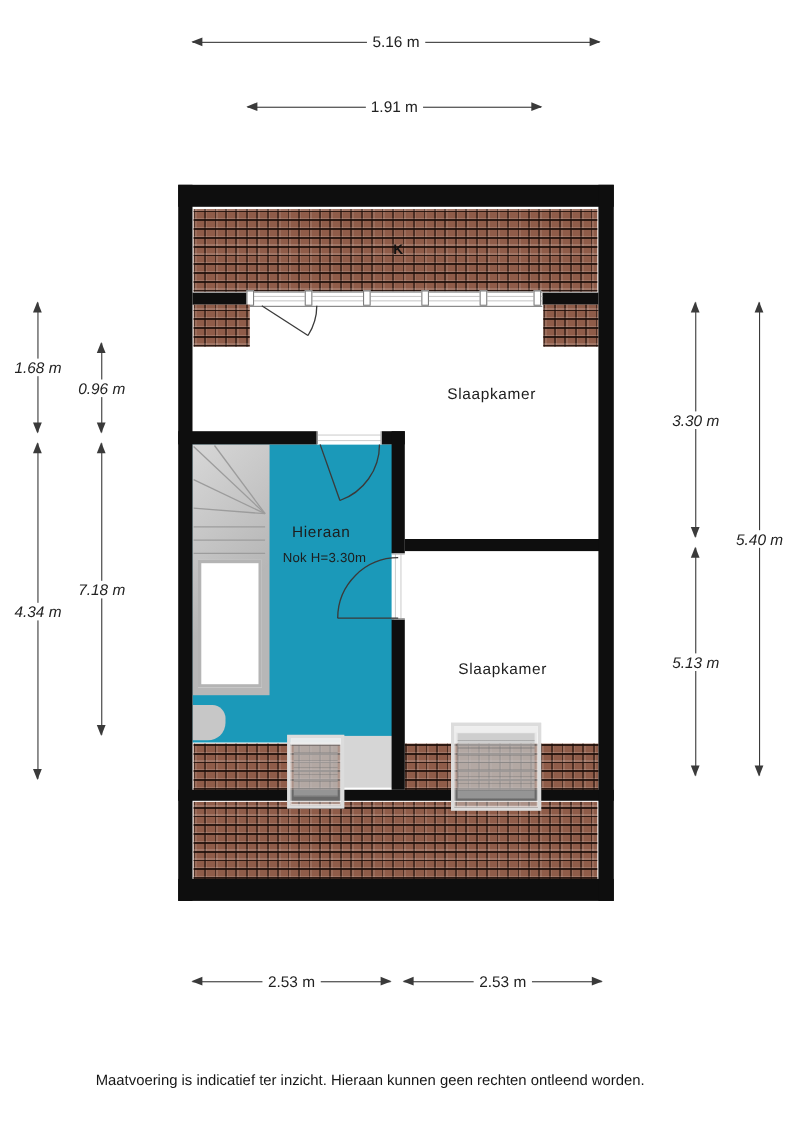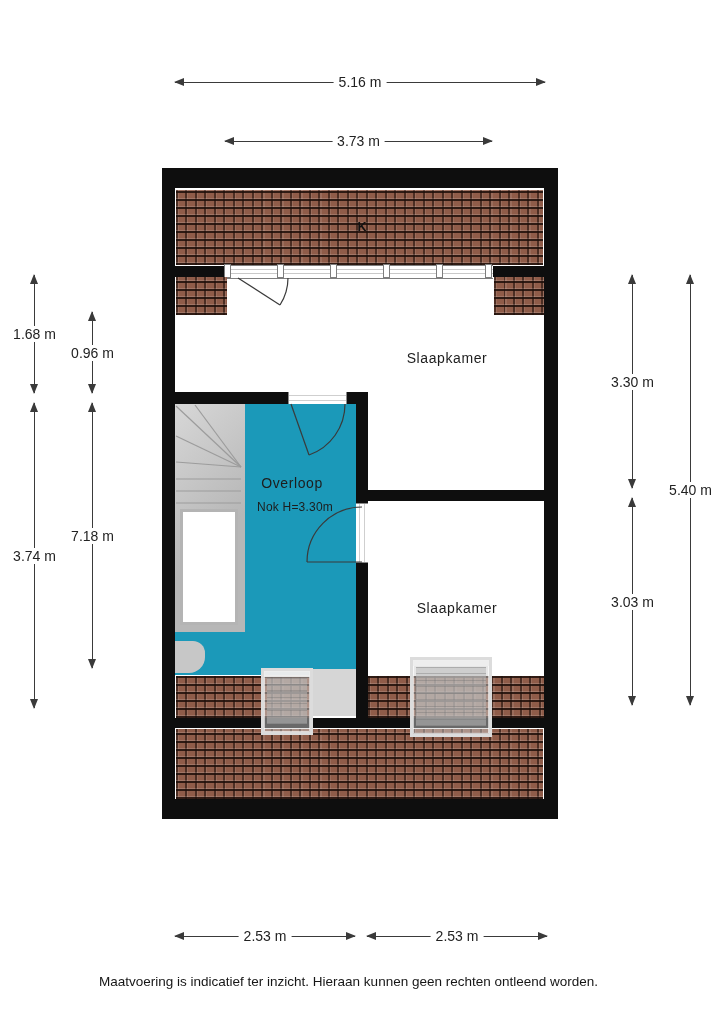--- a/index.html
+++ b/index.html
@@ -46,34 +46,34 @@
     box-shadow:inset 0 0 0 1px rgba(255,255,255,.65);}
   .skylight .glass{position:absolute;left:3px;right:3px;top:7px;bottom:8px;background:rgba(185,185,185,.55);
     background-image:repeating-linear-gradient(0deg, rgba(110,110,110,.35) 0 1px, rgba(0,0,0,0) 1px 6.5px);}
   .skylight .topbar{position:absolute;left:0;right:0;top:0;height:6px;background:rgba(238,238,238,.95);}
   .gray-rect{position:absolute;background:#d6d6d6;}
   .gray-blob{position:absolute;background:#c7c7c7;border-radius:0 12px 16px 0;}
   .room-label{position:absolute;text-align:center;font-size:14px;letter-spacing:.6px;color:var(--text);white-space:nowrap;}
   .sub-label{position:absolute;text-align:center;font-size:12px;letter-spacing:.2px;color:var(--text);white-space:nowrap;}
   .ridge-label{position:absolute;text-align:center;font-size:12.5px;font-weight:600;color:#111;}
   
-  .hdim{position:absolute;height:1px;background:var(--dim);margin-top:44px;}
+  .hdim{position:absolute;height:1px;background:var(--dim);}
   .hdim::before{content:"";position:absolute;left:-1px;top:-4px;width:0;height:0;
     border-top:4px solid transparent;border-bottom:4px solid transparent;border-right:10px solid var(--dim);}
   .hdim::after{content:"";position:absolute;right:-1px;top:-4px;width:0;height:0;
     border-top:4px solid transparent;border-bottom:4px solid transparent;border-left:10px solid var(--dim);}
   .vdim{position:absolute;width:1px;background:var(--dim);}
   .vdim::before{content:"";position:absolute;top:-1px;left:-4px;width:0;height:0;
     border-left:4px solid transparent;border-right:4px solid transparent;border-bottom:10px solid var(--dim);}
   .vdim::after{content:"";position:absolute;bottom:-1px;left:-4px;width:0;height:0;
     border-left:4px solid transparent;border-right:4px solid transparent;border-top:10px solid var(--dim);}
   .dim-label{position:absolute;background:#fff;padding:0 5px;font-size:14px;color:#222;white-space:nowrap;}
   .hdim .dim-label{left:50%;top:0;transform:translate(-50%,-50%);}
-  .vdim .dim-label{left:.5px;top:50%;transform:translate(-50%,-50%);}
-  .footer-text{position:absolute;left:87px;top:974px;font-size:13.5px;color:#161616;white-space:nowrap;margin-left:12px;}
+  .vdim .dim-label{left:.5px;top:50%;transform:translate(-50%,-50%);font-style:italic;}
+  .footer-text{position:absolute;left:87px;top:974px;font-size:13.5px;color:#161616;white-space:nowrap;}
   svg.overlay{position:absolute;left:0;top:0;pointer-events:none;}
 </style>
 </head>
 <body>
 
 <div id="canvas">
 
   <div class="white" style="left:175px;top:188px;width:369px;height:612px"></div>
 
   <div class="tiles" style="left:176px;top:190px;width:367px;height:75px"></div>
@@ -151,53 +151,53 @@
       <g>
         <path d="M307 562 A55 55 0 0 1 362 507"></path>
         <line x1="362" y1="562" x2="307" y2="562"></line>
       </g>
     </g>
   </svg>
 
   <div class="ridge-label" style="left:354px;top:220px;width:16px">K</div>
   <div class="room-label" style="left:397px;top:350px;width:100px">Slaapkamer</div>
   <div class="room-label" style="left:407px;top:600px;width:100px">Slaapkamer</div>
-  <div class="room-label" style="left:242px;top:475px;width:100px">Overloop</div>
+  <div class="room-label" style="left:242px;top:475px;width:100px">Hieraan</div>
   <div class="sub-label" style="left:240px;top:500px;width:110px">Nok H=3.30m</div>
 
   <div class="hdim" style="left:175px;top:38px;width:370px">
     <span class="dim-label">5.16 m</span>
   </div>
   <div class="hdim" style="left:225px;top:97px;width:267px">
-    <span class="dim-label">3.73 m</span>
+    <span class="dim-label">1.91 m</span>
   </div>
   <div class="hdim" style="left:175px;top:892px;width:180px">
     <span class="dim-label">2.53 m</span>
   </div>
   <div class="hdim" style="left:367px;top:892px;width:180px">
     <span class="dim-label">2.53 m</span>
   </div>
 
   <div class="vdim" style="left:34px;top:275px;height:118px">
     <span class="dim-label">1.68 m</span>
   </div>
   <div class="vdim" style="left:92px;top:312px;height:81px">
     <span class="dim-label">0.96 m</span>
   </div>
   <div class="vdim" style="left:34px;top:403px;height:305px">
-    <span class="dim-label">3.74 m</span>
+    <span class="dim-label">4.34 m</span>
   </div>
   <div class="vdim" style="left:92px;top:403px;height:265px">
     <span class="dim-label">7.18 m</span>
   </div>
 
   <div class="vdim" style="left:632px;top:275px;height:213px">
     <span class="dim-label">3.30 m</span>
   </div>
   <div class="vdim" style="left:632px;top:498px;height:207px">
-    <span class="dim-label">3.03 m</span>
+    <span class="dim-label">5.13 m</span>
   </div>
   <div class="vdim" style="left:690px;top:275px;height:430px">
     <span class="dim-label">5.40 m</span>
   </div>
 
   <div class="footer-text">Maatvoering is indicatief ter inzicht. Hieraan kunnen geen rechten ontleend worden.</div>
 </div>
 
 </body></html>

